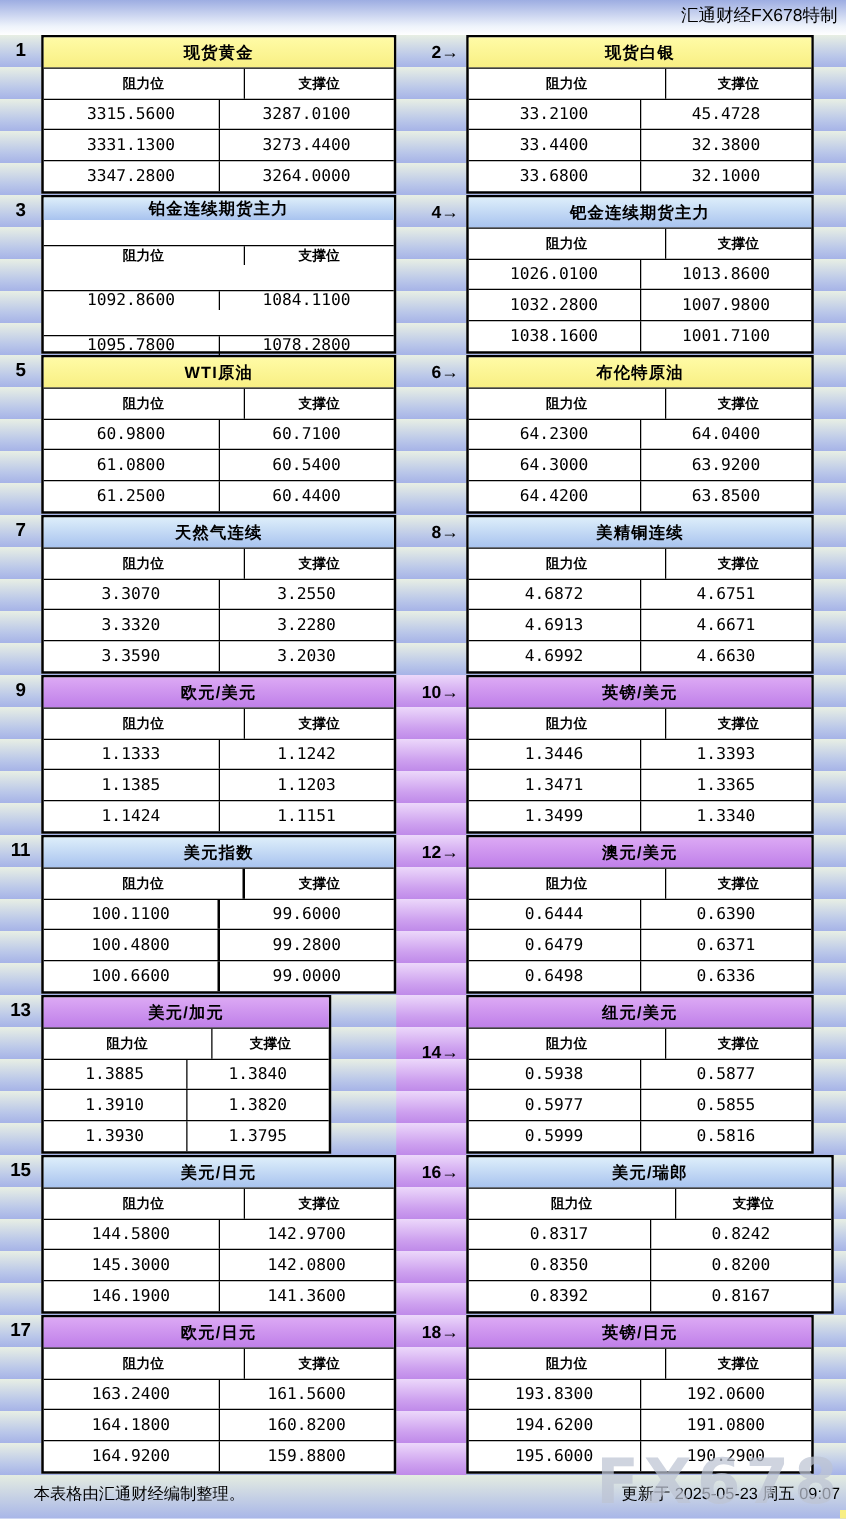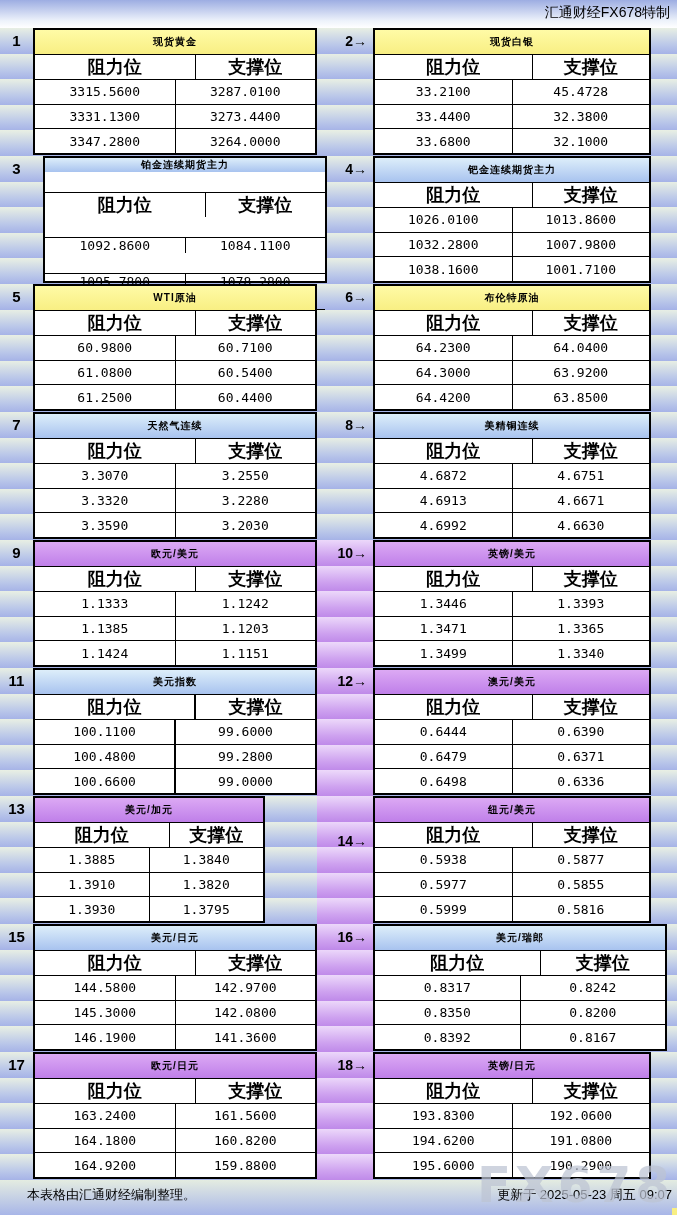--- a/index.html
+++ b/index.html
@@ -13,29 +13,29 @@
   .gutter-purple{position:absolute;left:317px;top:540px;width:56px;height:640px;
        background:repeating-linear-gradient(to bottom,#ecd8fa 0px,#cda0ef 17px,#bf8ae9 25.6px);}
   #bands{position:absolute;left:0;top:0;width:677px;height:1215px;}
   .numcell{position:absolute;width:33px;height:26px;line-height:26px;text-align:center;
        font-weight:bold;font-size:15px;color:#000;}
   .glabel{position:absolute;left:317px;width:52px;height:26px;line-height:26px;
        text-align:right;padding-right:2px;font-weight:bold;font-size:14px;color:#000;box-sizing:border-box;}
   .panel{position:absolute;height:127px;background:#ffffff;border:2px solid #000;
        box-sizing:border-box;display:flex;flex-direction:column;}
   .ptitle{flex:1;display:flex;align-items:center;justify-content:center;
-       font-weight:bold;font-size:10px;color:#000;letter-spacing:1px;}
+       font-weight:bold;font-size:13px;color:#000;letter-spacing:1px;}
   .t-yellow{background:linear-gradient(to bottom,#fffba6,#f8ef83);}
   .t-blue{background:linear-gradient(to bottom,#ddeefa,#a8c3ef);}
   .t-purple{background:linear-gradient(to bottom,#dca9f4,#bf7fe9);}
   .prow{flex:1;display:flex;border-top:1px solid #000;}
   .c{flex:1;display:flex;align-items:center;justify-content:center;color:#000;}
   .c + .c{border-left:1px solid #000;}
   .panel.thick .c + .c{border-left:2px solid #000;}
-  .head .c{font-weight:bold;font-size:18px;font-family:"Liberation Sans",sans-serif;margin-left:20px;}
+  .head .c{font-weight:bold;font-size:11px;font-family:"Liberation Sans",sans-serif;margin-left:20px;}
   .val .c{font-size:13px;font-family:"DejaVu Sans Mono",monospace;}
   .footer{position:absolute;left:0;top:1180px;width:677px;height:35px;
        background:linear-gradient(to bottom,#e4ece1,#a8b6e8);}
   .f-left{position:absolute;left:27px;top:6px;font-size:13px;color:#000;}
   .f-right{position:absolute;right:5px;top:6px;font-size:13px;color:#000;}
   .corner{position:absolute;right:0;bottom:0;width:5px;height:7px;background:#f8ef83;}
   .watermark{position:absolute;right:3px;top:1156px;font-size:50px;font-weight:bold;
        font-family:"DejaVu Sans",sans-serif;color:rgba(188,196,210,0.72);
        letter-spacing:4px;z-index:50;pointer-events:none;}
 </style>
@@ -83,21 +83,21 @@
         <div class="prow val">
           <div class="c">33.4400</div>
           <div class="c">32.3800</div>
         </div>
         <div class="prow val">
           <div class="c">33.6800</div>
           <div class="c">32.1000</div>
         </div>
       </div>
       <div class="numcell" style="left: 0px; top: 156px;">3</div>
-      <div class="panel" style="left: 43px; width: 284px; top: 156px; gap: 20px;">
+      <div class="panel" style="left: 33px; width: 284px; top: 156px; gap: 20px;">
         <div class="ptitle t-blue">铂金连续期货主力</div>
         <div class="prow head">
           <div class="c">阻力位</div>
           <div class="c">支撑位</div>
         </div>
         <div class="prow val">
           <div class="c">1092.8600</div>
           <div class="c">1084.1100</div>
         </div>
         <div class="prow val">

